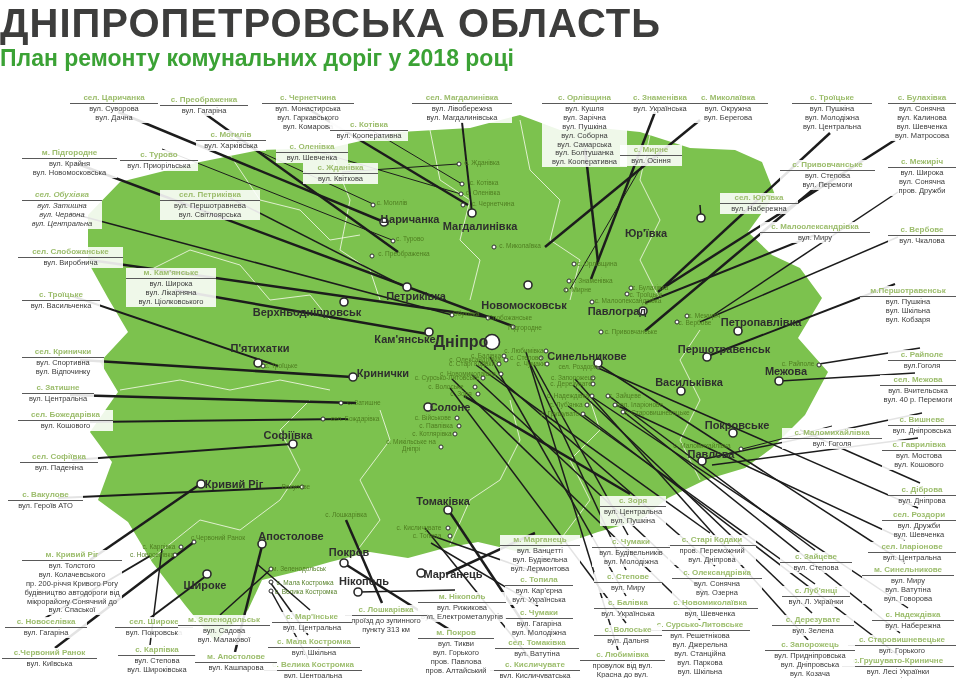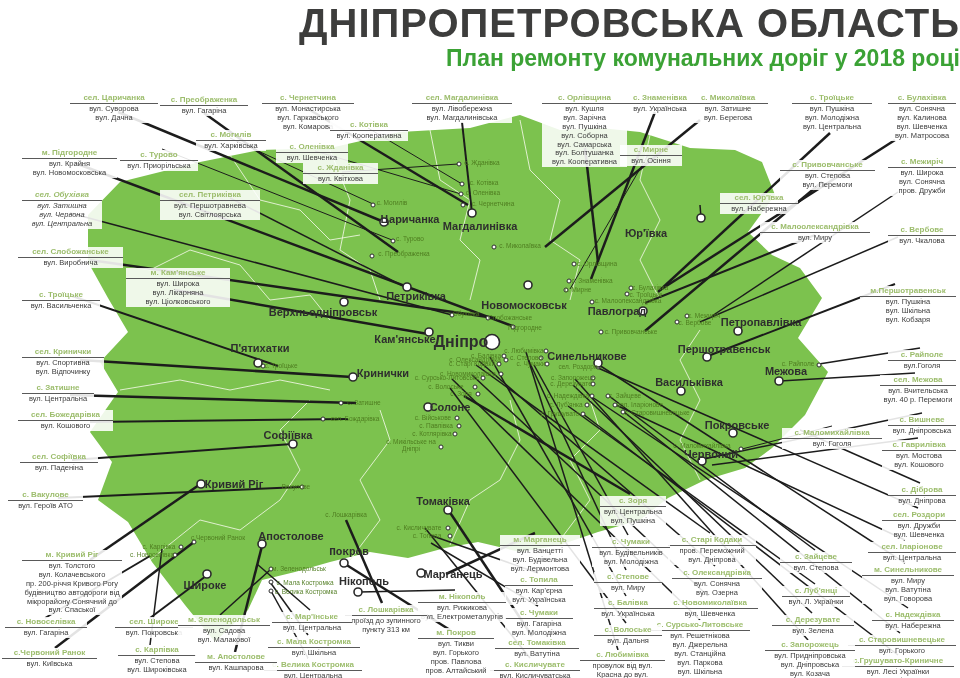--- a/index.html
+++ b/index.html
@@ -1,18 +1,18 @@
 <!DOCTYPE html>
 <html><head>
 <meta charset="utf-8">
 <style>
   html,body{margin:0;padding:0;background:#ffffff;}
   .stage{position:relative;width:960px;height:678px;overflow:hidden;background:#fff;
          font-family:"Liberation Sans",sans-serif;}
-  .hdr{position:absolute;top:2px;left:0;width:100%;text-align:right;z-index:6;}
+  .hdr{position:absolute;top:2px;left:0;width:100%;text-align:left;z-index:6;}
   .hdr .title{font-size:40px;font-weight:800;color:#3d3d3c;letter-spacing:1px;line-height:1.05;}
   .hdr .subtitle{font-size:23px;font-weight:700;color:#3ba235;line-height:1.1;margin-top:2px;}
   svg.maplayer{position:absolute;left:0;top:0;z-index:1;}
   .lbl-layer{position:absolute;left:0;top:0;width:960px;height:678px;z-index:3;pointer-events:none;}
   .city{position:absolute;transform:translate(-50%,-50%);font-size:11px;font-weight:700;color:#2e2e2e;white-space:nowrap;}
   .city.xl{font-size:16px;}
   .vil{position:absolute;transform:translate(-50%,-50%);font-size:6.5px;color:#4d7a1e;white-space:nowrap;opacity:.95;}
   .vil.wrap{white-space:normal;width:56px;text-align:center;line-height:1.05;}
   .callout{position:absolute;z-index:4;background:rgba(255,255,255,.88);text-align:center;}
   .co-n{font-size:8px;font-weight:700;color:#9cbd6c;border-bottom:1px solid #595959;
@@ -207,33 +207,33 @@
       <div class="city" style="left: 480px; top: 226px;">Магдалинівка</div>
       <div class="city" style="left: 416px; top: 296px;">Петриківка</div>
       <div class="city" style="left: 524px; top: 297px; margin-top: 8px;">Новомосковськ</div>
       <div class="city" style="left: 617px; top: 311px;">Павлоград</div>
       <div class="city" style="left: 646px; top: 233px;">Юр'ївка</div>
       <div class="city" style="left: 761px; top: 322px;">Петропавлівка</div>
       <div class="city" style="left: 724px; top: 349px;">Першотравенськ</div>
       <div class="city" style="left: 689px; top: 382px;">Васильківка</div>
       <div class="city" style="left: 786px; top: 371px;">Межова</div>
       <div class="city" style="left: 737px; top: 425px;">Покровське</div>
-      <div class="city" style="left: 711px; top: 454px;">Червоний</div>
-      <div class="city" style="left: 314px; top: 312px; padding-left: 18px;">Верхньодніпровськ</div>
+      <div class="city" style="left: 711px; top: 454px;">Павлова</div>
+      <div class="city" style="left: 298px; top: 312px; padding-left: 18px;">Верхньодніпровськ</div>
       <div class="city" style="left: 405px; top: 339px;">Кам'янське</div>
       <div class="city xl" style="left: 461px; top: 342px;">Дніпро</div>
       <div class="city" style="left: 260px; top: 348px;">П'ятихатки</div>
       <div class="city" style="left: 383px; top: 373px;">Кринички</div>
       <div class="city" style="left: 288px; top: 435px;">Софіївка</div>
       <div class="city" style="left: 450px; top: 407px;">Солоне</div>
       <div class="city" style="left: 587px; top: 356px;">Синельникове</div>
       <div class="city" style="left: 234px; top: 484px;">Кривий Ріг</div>
       <div class="city" style="left: 205px; top: 585px;">Широке</div>
       <div class="city" style="left: 291px; top: 536px;">Апостолове</div>
-      <div class="city" style="left: 349px; top: 552px; font-family: Liberation Mono, monospace;">Покров</div>
+      <div class="city" style="left: 349px; top: 552px;">Покров</div>
       <div class="city" style="left: 364px; top: 581px;">Нікополь</div>
       <div class="city" style="left: 453px; top: 574px;">Марганець</div>
       <div class="city" style="left: 443px; top: 501px;">Томаківка</div>
       <div class="vil" style="left: 392px; top: 202px;">с. Могилів</div>
       <div class="vil" style="left: 410px; top: 238px;">с. Турово</div>
       <div class="vil" style="left: 404px; top: 253px;">с. Преображенка</div>
       <div class="vil" style="left: 482px; top: 162px;">с. Жданівка</div>
       <div class="vil" style="left: 484px; top: 182px;">с. Котівка</div>
       <div class="vil" style="left: 483px; top: 192px;">с. Оленівка</div>
       <div class="vil" style="left: 493px; top: 203px;">с. Чернетчина</div>
@@ -318,21 +318,21 @@
       </div>
       <div class="callout" style="left: 160px; top: 190px; width: 100px;">
         <div class="co-n">сел. Петриківка</div>
         <div class="co-s">вул. Першотравнева</div>
         <div class="co-s">вул. Світлоярська</div>
       </div>
       <div class="callout" style="left: 18px; top: 247px; width: 105px;">
         <div class="co-n">сел. Слобожанське</div>
         <div class="co-s">вул. Виробнича</div>
       </div>
-      <div class="callout" style="left: 126px; top: 268px; width: 104px;">
+      <div class="callout" style="left: 126px; top: 268px; width: 90px;">
         <div class="co-n">м. Кам'янське</div>
         <div class="co-s">вул. Широка</div>
         <div class="co-s">вул. Лікарняна</div>
         <div class="co-s">вул. Ціолковського</div>
       </div>
       <div class="callout" style="left: 22px; top: 290px; width: 78px;">
         <div class="co-n">с. Троїцьке</div>
         <div class="co-s">вул. Васильченка</div>
       </div>
       <div class="callout" style="left: 22px; top: 347px; width: 82px;">
@@ -416,21 +416,21 @@
       <div class="callout" style="left: 620px; top: 93px; width: 80px;">
         <div class="co-n">с. Знаменівка</div>
         <div class="co-s">вул. Українська</div>
       </div>
       <div class="callout" style="left: 620px; top: 145px; width: 62px;">
         <div class="co-n">с. Мирне</div>
         <div class="co-s">вул. Осіння</div>
       </div>
       <div class="callout" style="left: 688px; top: 93px; width: 80px;">
         <div class="co-n">с. Миколаївка</div>
-        <div class="co-s">вул. Затишне</div>
+        <div class="co-s">вул. Окружна</div>
         <div class="co-s">вул. Берегова</div>
       </div>
       <div class="callout" style="left: 690px; top: 193px; width: 78px; margin-left: 30px;">
         <div class="co-n">сел. Юр'ївка</div>
         <div class="co-s">вул. Набережна</div>
       </div>
       <div class="callout" style="left: 792px; top: 93px; width: 80px;">
         <div class="co-n">с. Троїцьке</div>
         <div class="co-s">вул. Пушкіна</div>
         <div class="co-s">вул. Молодіжна</div>

